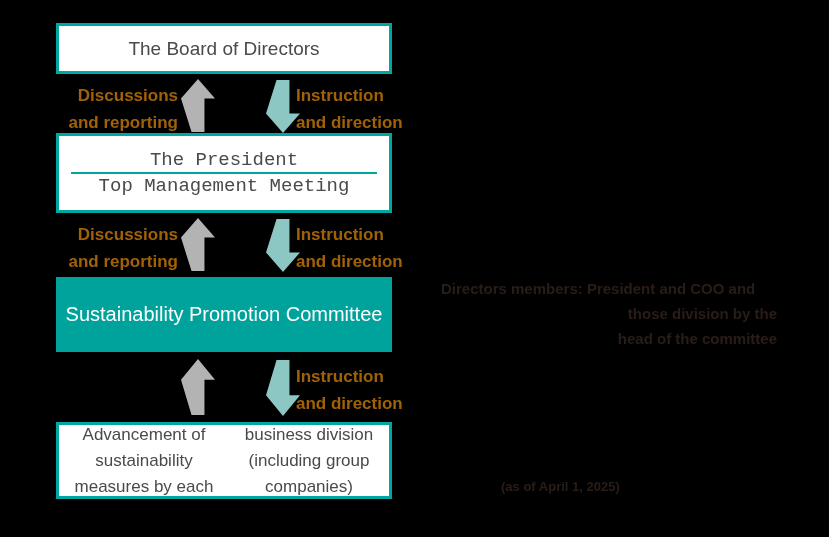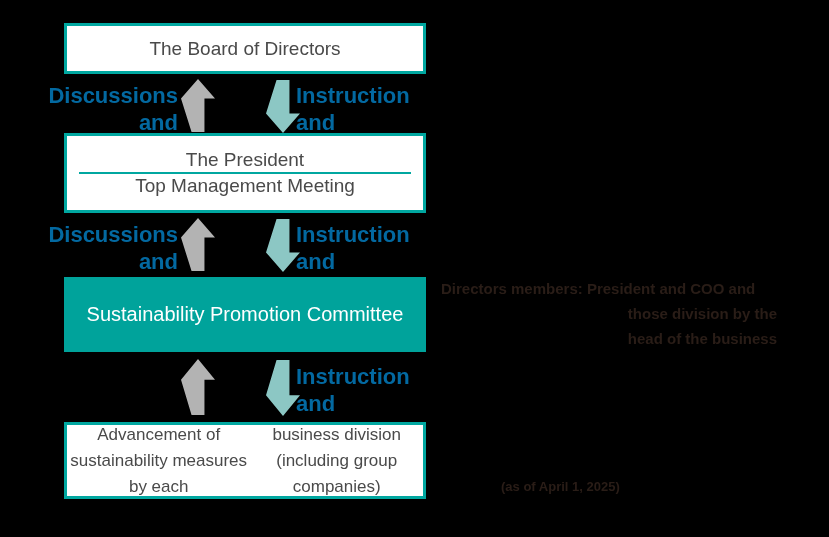--- a/index.html
+++ b/index.html
@@ -1,42 +1,42 @@
 <!DOCTYPE html>
 <html><head>
 <meta charset="utf-8">
 <style>
   html,body { margin:0; padding:0; background:#000; }
   .canvas {
     position:relative; width:829px; height:537px; background:#000000;
     font-family:"Liberation Sans", sans-serif; overflow:hidden;
   }
   .obox {
-    position:absolute; left:64px; width:362px; box-sizing:border-box;
+    position:absolute; left:56px; width:336px; box-sizing:border-box;
     background:#ffffff; border:3px solid #00a7a0;
     display:flex; align-items:center; justify-content:center;
     color:#4a4a4a; font-size:19px; text-align:center;
   }
   .obox-board { top:23px; height:51px; }
-  .obox-stack { top:133px; height:80px; flex-direction:column; padding:12px; }
+  .obox-stack { top:133px; height:80px; flex-direction:column; padding:12px;font-family:Liberation Mono, monospace; }
   .obox-stack .row { flex:1; width:100%; display:flex; align-items:center; justify-content:center; }
   .obox-stack .divider { height:2px; width:100%; background:#00a7a0; }
   .obox-committee { top:277px; height:75px; background:#00a39b; border:none; color:#ffffff; font-size:20px; }
   .obox-divisions { top:422px; height:77px; flex-direction:row; font-size:17px; line-height:26px; }
   .arrow { position:absolute; width:34px; }
   .arrow-up { background:#b3b3b3; clip-path:polygon(50% 0,100% 37%,69% 37%,69% 100%,31% 100%,0 37%); }
   .arrow-down { background:#8cc7c4; clip-path:polygon(50% 100%,100% 63%,69% 63%,69% 0,31% 0,0 63%); }
   .a1u { left:181px; top:79px;  height:53px; }
   .a1d { left:266px; top:80px;  height:53px; }
   .a2u { left:181px; top:218px; height:53px; }
   .a2d { left:266px; top:219px; height:53px; }
   .a3u { left:181px; top:359px; height:56px; }
   .a3d { left:266px; top:360px; height:56px; }
   .flow-label {
-    position:absolute; color:#0369a1; font-size:22px; font-weight:700; line-height:27px;
+    position:absolute; color:#a16207; font-size:17px; font-weight:700; line-height:27px;
   }
   .flow-label span { display:block; }
   .lbl-left  { left:48px;  width:130px; text-align:right; }
   .lbl-right { left:296px; width:128px; text-align:left; }
   .l1 { top:82px; }
   .l2 { top:221px; }
   .l3l { top:377px; }
   .l3r { top:363px; }
   .note {
     position:absolute; left:441px; top:276px; width:336px;
@@ -102,18 +102,18 @@
   </div>
 
   <div class="obox obox-divisions">
     <span>Advancement of sustainability measures by each</span>
     <span>business division (including group companies)</span>
   </div>
 
   <div class="note">
     <span>Directors members: President and COO and</span>
     <span class="right">those division by the</span>
-    <span class="right">head of the business</span>
+    <span class="right">head of the committee</span>
   </div>
 
   <div class="date-note">(as of April 1, 2025)</div>
 
 </div>
 
 </body></html>

